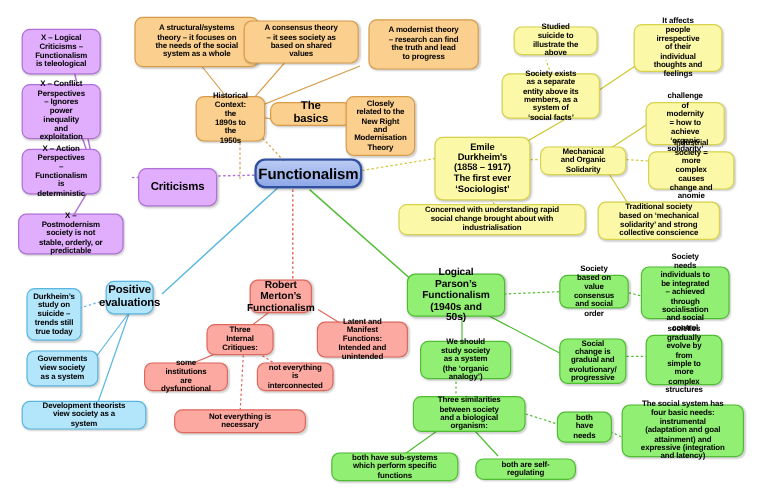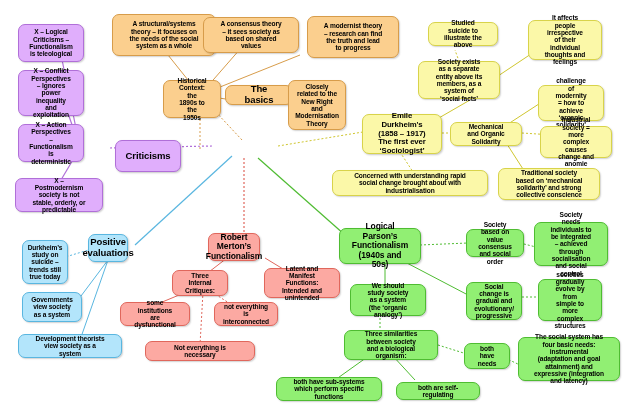--- a/index.html
+++ b/index.html
@@ -103,20 +103,23 @@
       <path d="M518,297 L540,297" stroke-dasharray="2,2" stroke-width="1"></path>
       <path d="M385,262 L385,285" stroke-width="1"></path>
       <path d="M380,310 L380,330" stroke-dasharray="2,2" stroke-width="1"></path>
       <path d="M370,355 L335,380" stroke-width="1"></path>
       <path d="M392,355 L415,380" stroke-width="1"></path>
       <path d="M438,345 L470,355" stroke-dasharray="2,2" stroke-width="1"></path>
       <path d="M505,358 L520,365" stroke-dasharray="2,2" stroke-width="1"></path>
     </g>
   </svg>
 
+  <div class="node root" style="left:212px;top:132px;width:90px;height:25px;">
+    <span>Functionalism</span>
+  </div>
 
   <div class="node hub c-orange" style="left:225px;top:85px;width:68px;height:20px;">
     <span>The basics</span>
   </div>
   <div class="node leaf c-orange" style="left:112px;top:14px;width:104px;height:42px;">
     <span>A structural/systems theory – it focuses on the needs of the social system as a whole</span>
   </div>
   <div class="node leaf c-orange" style="left:203px;top:17px;width:96px;height:36px;">
     <span>A consensus theory – it sees society as based on shared values</span>
   </div>
@@ -139,21 +142,21 @@
   <div class="node leaf c-purple" style="left:18px;top:70px;width:66px;height:46px;">
     <span>X – Conflict Perspectives – Ignores power inequality and exploitation</span>
   </div>
   <div class="node leaf c-purple" style="left:18px;top:124px;width:66px;height:38px;">
     <span>X – Action Perspectives – Functionalism is deterministic</span>
   </div>
   <div class="node leaf c-purple" style="left:15px;top:178px;width:88px;height:34px;">
     <span>X – Postmodernism society is not stable, orderly, or predictable</span>
   </div>
 
-  <div class="node hub c-yellow" style="left:362px;top:114px;width:80px;height:40px;font-size:7.8px;">
+  <div class="node hub c-yellow" style="left:362px;top:114px;width:80px;height:53px;font-size:7.8px;">
     <span>Emile Durkheim's (1858 – 1917) The first ever ‘Sociologist’</span>
   </div>
   <div class="node leaf c-yellow" style="left:428px;top:22px;width:70px;height:24px;">
     <span>Studied suicide to illustrate the above</span>
   </div>
   <div class="node leaf c-yellow" style="left:528px;top:20px;width:74px;height:40px;">
     <span>It affects people irrespective of their individual thoughts and feelings</span>
   </div>
   <div class="node leaf c-yellow" style="left:418px;top:61px;width:82px;height:38px;">
     <span>Society exists as a separate entity above its members, as a system of ‘social facts’</span>

